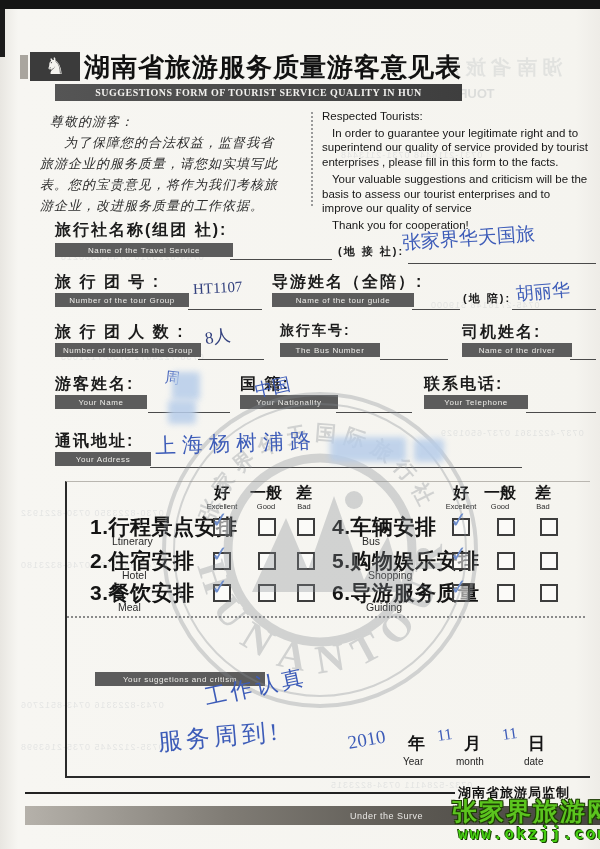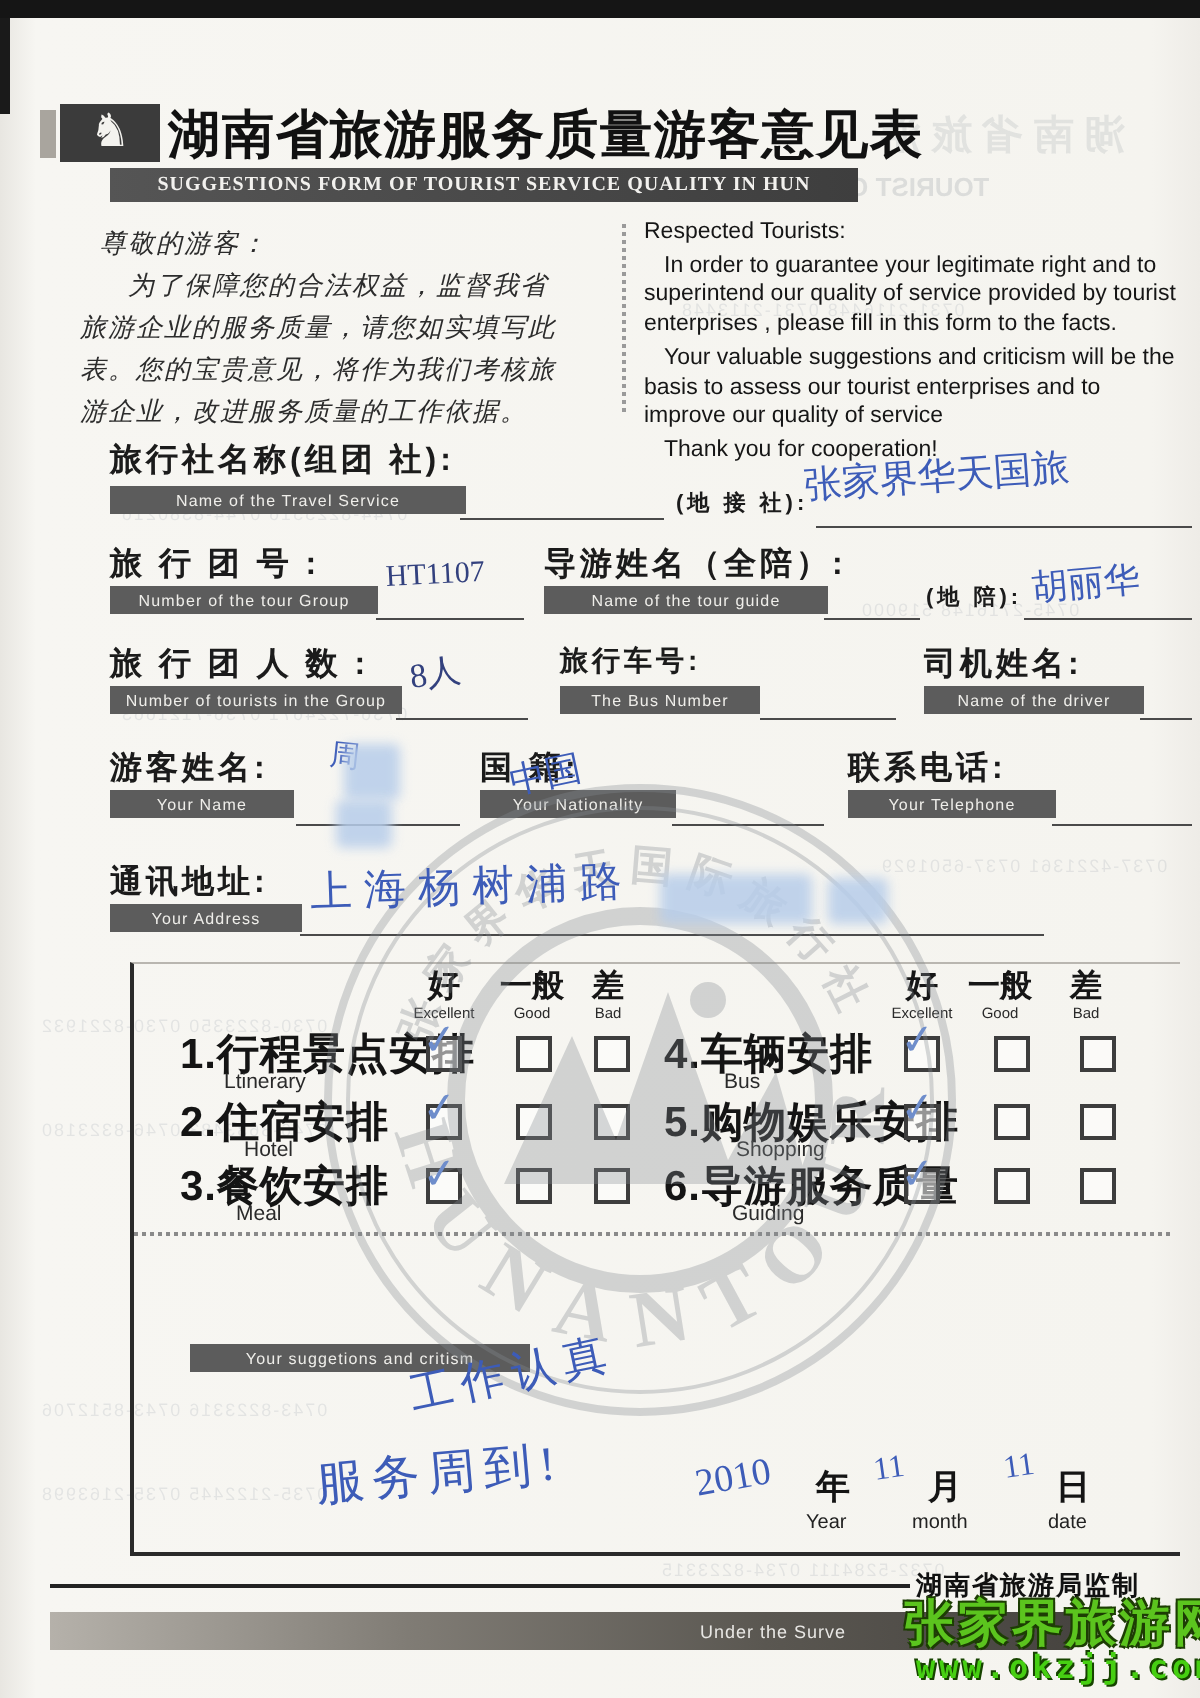--- a/index.html
+++ b/index.html
@@ -10,21 +10,21 @@
   .scan-left{position:absolute;left:0;top:9px;width:5px;height:48px;background:#1a1a1a;}
   .bt{position:absolute;color:#41526b;opacity:.10;transform:scaleX(-1);font-size:9px;
       letter-spacing:1px;white-space:nowrap;}
   .ghost{position:absolute;transform:scaleX(-1);color:#5a6673;white-space:nowrap;font-weight:bold;}
   .logo-box{position:absolute;left:30px;top:52px;width:50px;height:29px;background:#3b3b3b;
             display:flex;align-items:center;justify-content:center;}
   .logo-strip{position:absolute;left:20px;top:55px;width:8px;height:24px;background:#a9a59e;}
   .horse{color:#f4f3ef;font-size:23px;line-height:1;font-family:"DejaVu Sans",sans-serif;}
   .main-title{position:absolute;left:84px;top:50px;font-size:26px;font-weight:bold;color:#111;
               letter-spacing:1px;white-space:nowrap;}
-  .sub-bar{position:absolute;left:55px;top:84px;width:374px;height:17px;
+  .sub-bar{position:absolute;left:55px;top:84px;width:407px;height:17px;
            background:linear-gradient(90deg,#555,#3e3e3e);display:flex;align-items:center;justify-content:center;}
   .sub-bar span{color:#f2f1ee;font-size:10px;font-weight:bold;letter-spacing:.5px;
                 font-family:"Liberation Serif",serif;white-space:nowrap;}
   .intro-zh{position:absolute;left:40px;top:111px;width:264px;font-size:13px;color:#2c2c2c;
             font-style:italic;letter-spacing:1px;line-height:1.62;}
   .intro-zh .t{padding-left:10px;}
   .intro-zh .thanks{text-align:right;padding-right:24px;}
   .divider{position:absolute;left:311px;top:112px;height:94px;border-left:2px dotted #9a9a9a;}
   .intro-en{position:absolute;left:322px;top:109px;width:266px;font-size:11.5px;color:#161616;line-height:1.28;}
   .intro-en p{margin:0 0 2px 0;text-indent:10px;}
@@ -46,21 +46,21 @@
   .item-en{position:absolute;font-size:10.5px;color:#2a2a2a;white-space:nowrap;}
   .cb{position:absolute;width:14px;height:14px;border:2px solid #3d3d3d;background:rgba(255,255,255,.55);}
   .check{position:absolute;font-family:"DejaVu Sans",sans-serif;color:#6e8dcb;font-weight:bold;
          font-size:21px;transform:rotate(-6deg);z-index:6;}
   .stamp{position:absolute;left:148px;top:378px;width:344px;height:344px;opacity:.32;z-index:5;pointer-events:none;}
   .date-zh{position:absolute;font-weight:bold;font-size:17px;color:#141414;}
   .date-en{position:absolute;font-size:10px;color:#222;}
   .foot-line{position:absolute;left:25px;top:792px;width:430px;border-top:2.5px solid #222;}
   .supervisor{position:absolute;left:458px;top:784px;font-size:13px;font-weight:bold;color:#111;
               letter-spacing:1px;white-space:nowrap;}
-  .foot-bar{position:absolute;left:25px;top:806px;width:511px;height:19px;
+  .foot-bar{position:absolute;left:25px;top:806px;width:575px;height:19px;
             background:linear-gradient(90deg,#b5b1aa,#807c75 35%,#5a5751 70%,#474440);}
   .foot-bar span{position:absolute;left:325px;top:5px;font-size:9px;color:#e8e7e4;letter-spacing:.5px;}
   .wm-zh{position:absolute;left:452px;top:795px;font-size:25px;font-weight:bold;color:#5bc41e;
          letter-spacing:2px;white-space:nowrap;z-index:9;
          text-shadow:1px 1px 0 #1d3d04,-1px -1px 0 #1d3d04,1px -1px 0 #1d3d04,-1px 1px 0 #1d3d04;}
   .wm-url{position:absolute;left:458px;top:824px;font-size:16px;font-weight:bold;color:#46cf12;
           letter-spacing:2px;font-family:"DejaVu Sans Mono",monospace;white-space:nowrap;z-index:9;
           text-shadow:1px 1px 0 #174400,-1px -1px 0 #174400;}
 </style>
 </head>

